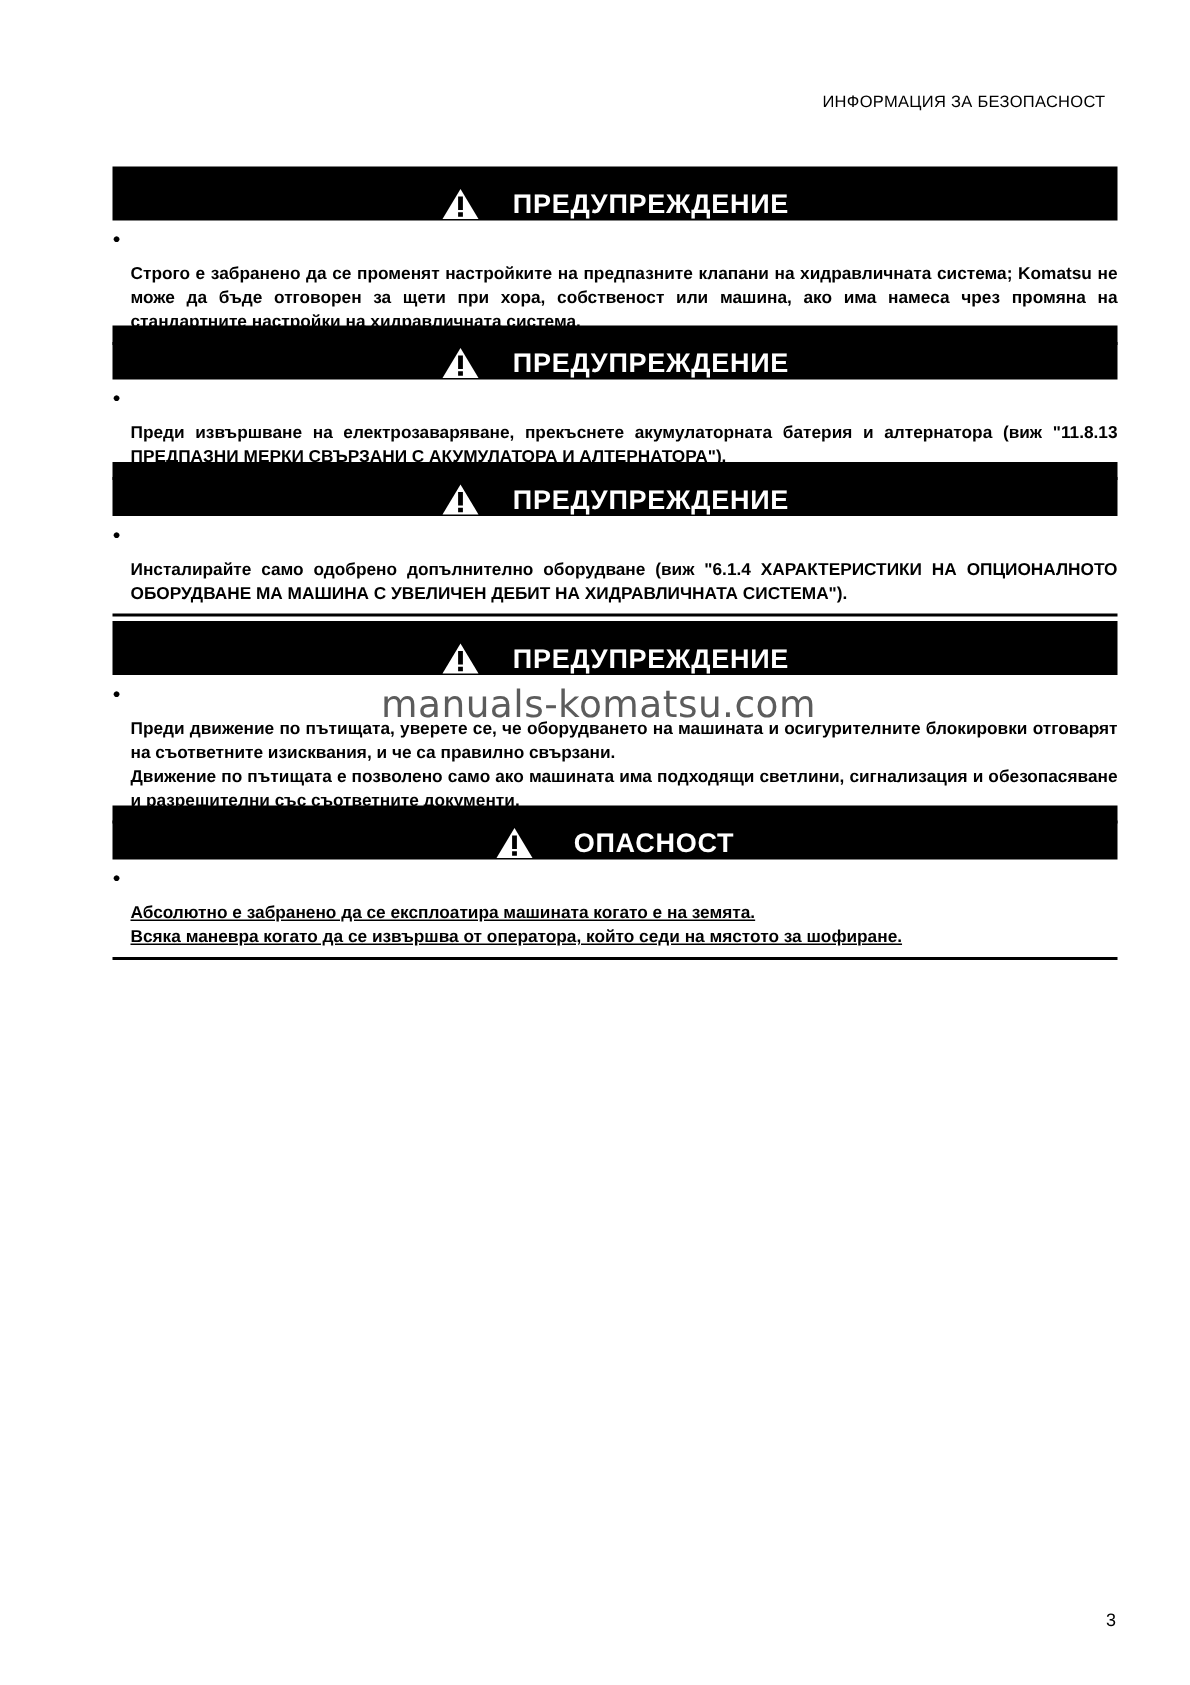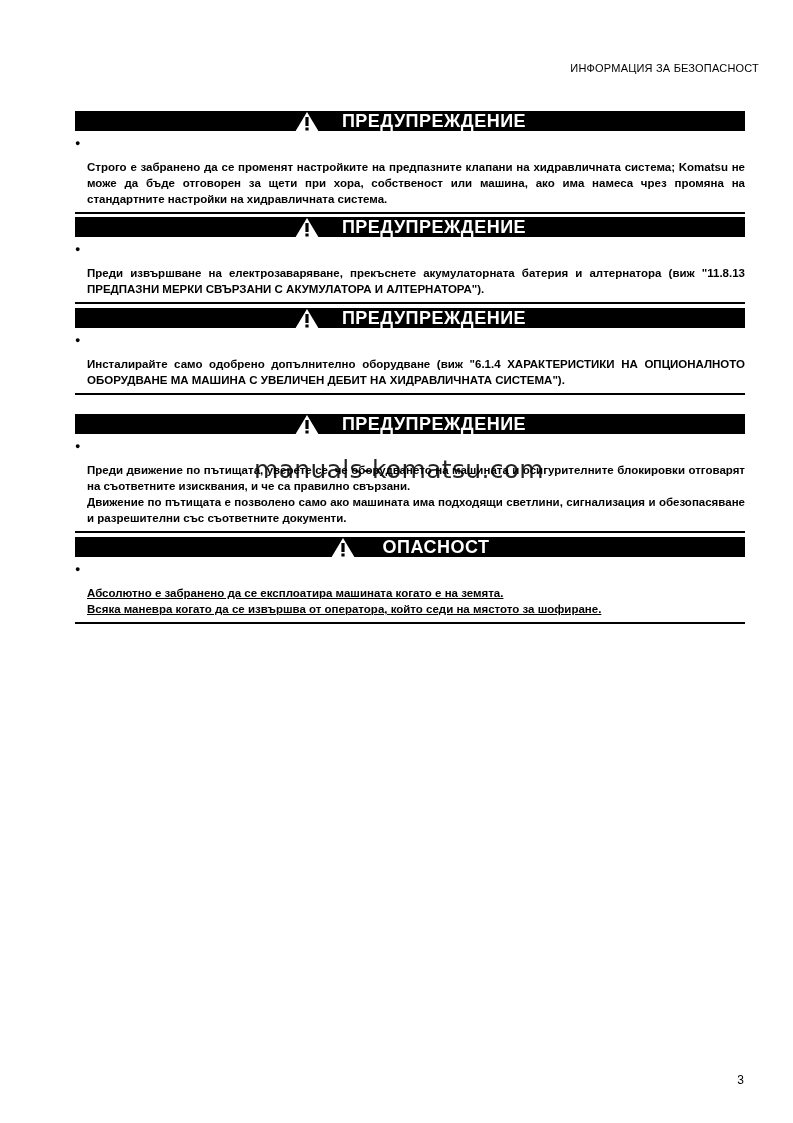--- a/index.html
+++ b/index.html
@@ -11,41 +11,41 @@
       width: 793px;
       height: 1123px;
       position: relative;
       overflow: hidden;
       font-family: "Liberation Sans", "DejaVu Sans", sans-serif;
       color: #000;
     }
     .running-header {
       position: absolute;
       top: 62px;
-      right: 34px;
+      right: 56px;
       font-size: 11px;
       letter-spacing: 0.2px;
     }
     .page-number {
       position: absolute;
       top: 1073px;
       right: 49px;
       font-size: 12px;
     }
     .notice {
       position: absolute;
       left: 75px;
       width: 670px;
     }
     .notice-bar {
-      height: 20px;
+      height: 36px;
       background: #000;
       color: #fff;
       display: flex;
-      align-items: flex-start;
+      align-items: flex-end;
       justify-content: center;
       gap: 22px;
     }
     .notice-bar .signal-word {
       font-weight: bold;
       font-size: 18px;
       letter-spacing: 0.5px;
     }
     .notice-bar.danger {
       gap: 26px;
@@ -78,21 +78,21 @@
       margin-top: 24px;
     }
     .notice-body .line {
       display: block;
     }
     .watermark {
       position: absolute;
       left: 254px;
       top: 455px;
       font-size: 25px;
-      color: #000000;
+      color: #404040;
       font-family: "DejaVu Sans", sans-serif;
       opacity: 0.85;
       letter-spacing: 0.3px;
     }
   </style>
 </head>
 <body>
 
 <div class="running-header">ИНФОРМАЦИЯ ЗА БЕЗОПАСНОСТ</div>
 

